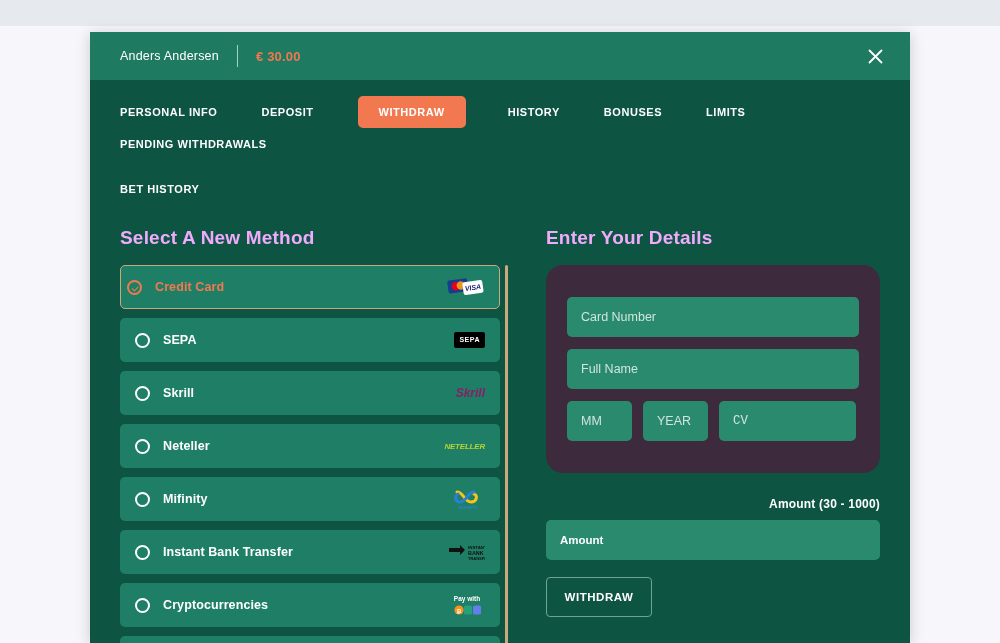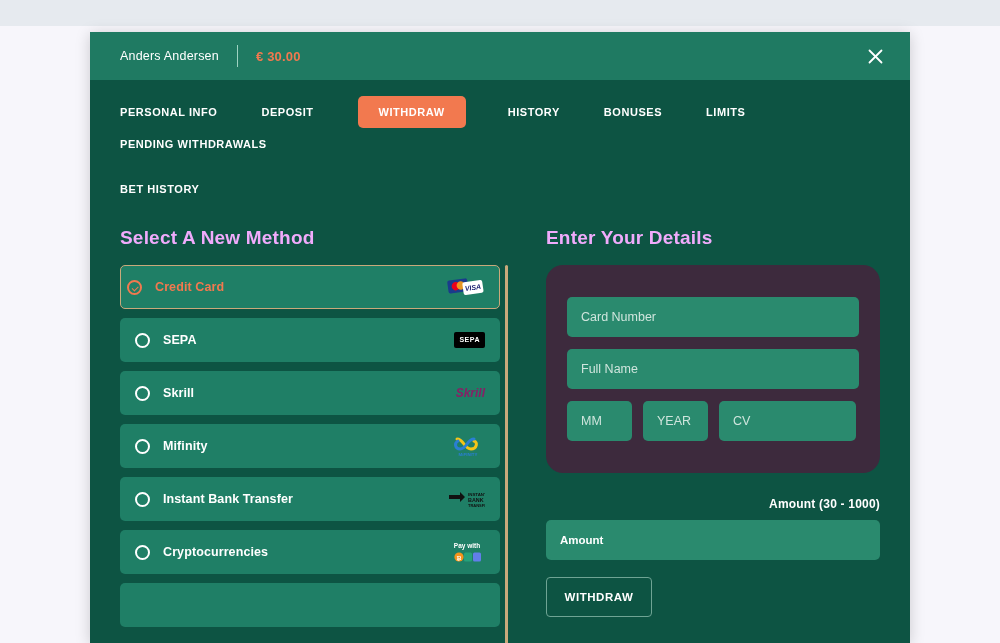--- a/index.html
+++ b/index.html
@@ -216,21 +216,21 @@
     background: #2a8a6e;
     border-radius: 5px;
     height: 40px;
     display: flex;
     align-items: center;
     padding: 0 14px;
     box-sizing: border-box;
     margin-bottom: 12px;
     cursor: text;
   }
-  .field:last-child { margin-bottom: 0; }
+  .field:last-child { margin-bottom: 0; font-family: Liberation Mono, monospace; }
   .field-ph {
     color: #cfe5dd;
     font-size: 12.5px;
   }
   .field-row {
     display: flex;
     gap: 11px;
     margin-bottom: 0;
     align-items: center;
   }
@@ -360,20 +360,27 @@
             </div>
 
             <div class="method">
               <span class="radio"></span>
               <span class="method-label">Skrill</span>
               <span class="logo">
                 <span class="skrill-logo">Skrill</span>
               </span>
             </div>
 
+            <div class="method">
+              <span class="radio"></span>
+              <span class="method-label">Neteller</span>
+              <span class="logo">
+                <span class="neteller-logo">NETELLER</span>
+              </span>
+            </div>
 
             <div class="method">
               <span class="radio"></span>
               <span class="method-label">Mifinity</span>
               <span class="logo">
                 <svg width="34" height="22" viewBox="0 0 34 22">
                   <path d="M6 4 C13 4, 13 14, 20 14 C26 14, 27 7, 23 6" stroke="#f5c518" stroke-width="3" fill="none" stroke-linecap="round"></path>
                   <path d="M23 4 C16 4, 16 14, 9 14 C4 14, 3 8, 7 6" stroke="#2a7fd4" stroke-width="3" fill="none" stroke-linecap="round"></path>
                   <text x="17" y="21" font-family="'Liberation Sans',sans-serif" font-size="4.4" font-weight="bold" fill="#2a7fd4" text-anchor="middle">MiFINITY</text>
                 </svg>

